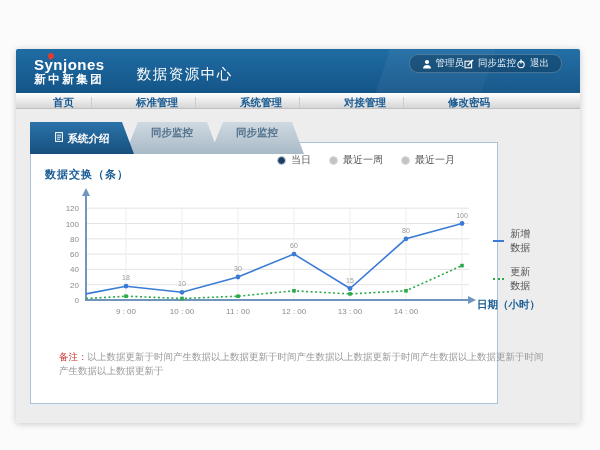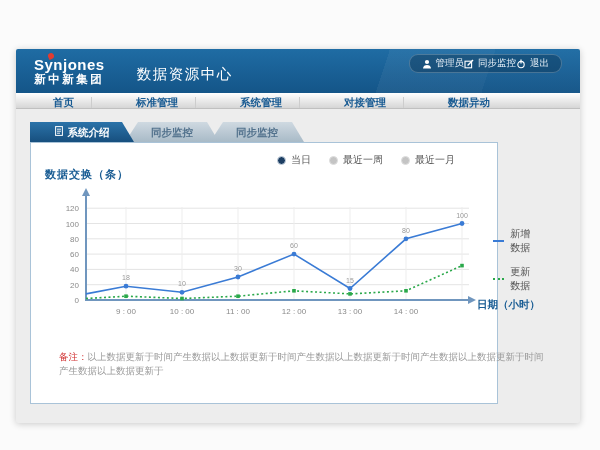--- a/index.html
+++ b/index.html
@@ -31,21 +31,21 @@
   .navbar { height: 16px; background: linear-gradient(180deg,#ffffff,#d6d6d6);
             border-bottom: 1px solid #c0c0c0; display: flex; align-items: flex-end; padding-left: 20px; gap: 27px; }
   .nav-item { padding: 0 17px; font-size: 10.5px; font-weight: bold; color: #175a92;
               border-right: 1px solid #cdcdcd; line-height: 11px; cursor: pointer; }
   .nav-item:last-child { border-right: none; }
 
   
   .content { position: relative; height: 310px; background: #ededed; border-radius: 0 0 2px 2px; }
 
   .tabs { position: absolute; left: 14px; top: 13px; display: flex; height: 20px; }
-  .tab { height: 20px; line-height: 20px; font-size: 10.5px; font-weight: bold; text-align: center; cursor: pointer; }
+  .tab { height: 32px; line-height: 20px; font-size: 10.5px; font-weight: bold; text-align: center; cursor: pointer; }
   .tab-active { position: relative; z-index: 3; width: 104px; color: #fff;
                 background: linear-gradient(180deg,#2b73a9,#174f7e);
                 clip-path: polygon(0 0, calc(100% - 12px) 0, 100% 100%, 0 100%);
                 display: flex; align-items: center; justify-content: center; gap: 5px; }
   .tab-inactive { width: 94px; margin-left: -9px; color: #51718c;
                   background: linear-gradient(180deg,#cfd9e1,#a8bac7);
                   clip-path: polygon(13px 0, calc(100% - 12px) 0, 100% 100%, 0 100%); }
   .tab-i2 { z-index: 2; } .tab-i3 { z-index: 1; }
 
   .panel { position: absolute; left: 14px; top: 33px; width: 468px; height: 262px;
@@ -116,21 +116,21 @@
           <span>退出</span>
         </div>
       </div>
     </div>
 
     <div class="navbar">
       <div class="nav-item">首页</div>
       <div class="nav-item">标准管理</div>
       <div class="nav-item">系统管理</div>
       <div class="nav-item">对接管理</div>
-      <div class="nav-item">数据异动</div>
+      <div class="nav-item">修改密码</div>
     </div>
 
     <div class="content">
 
       <div class="tabs">
         <div class="tab tab-active">
           <span>
             <svg width="8" height="10" viewBox="0 0 8 10">
                 <rect x="0.6" y="0.6" width="6.8" height="8.8" fill="none" stroke="#fff" stroke-width="1"></rect>
                 <line x1="2" y1="3.2" x2="6" y2="3.2" stroke="#fff" stroke-width="0.9"></line>

